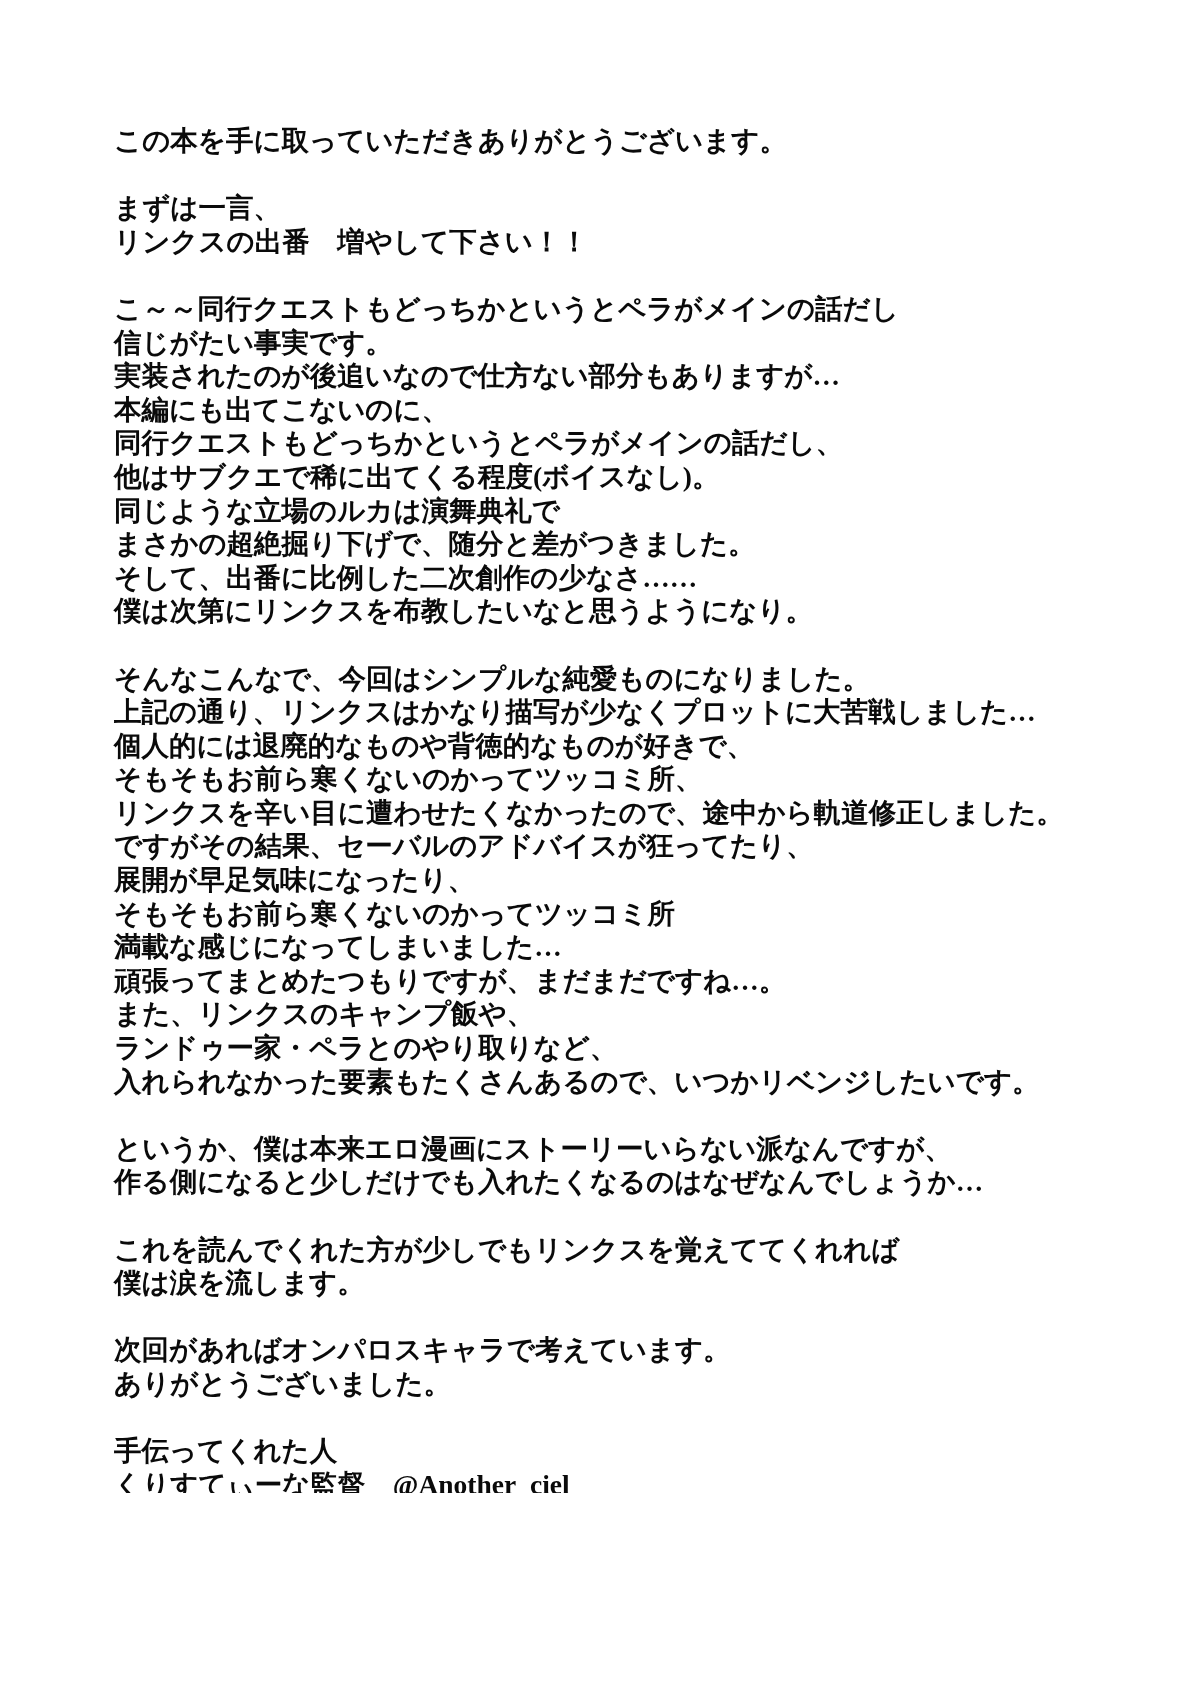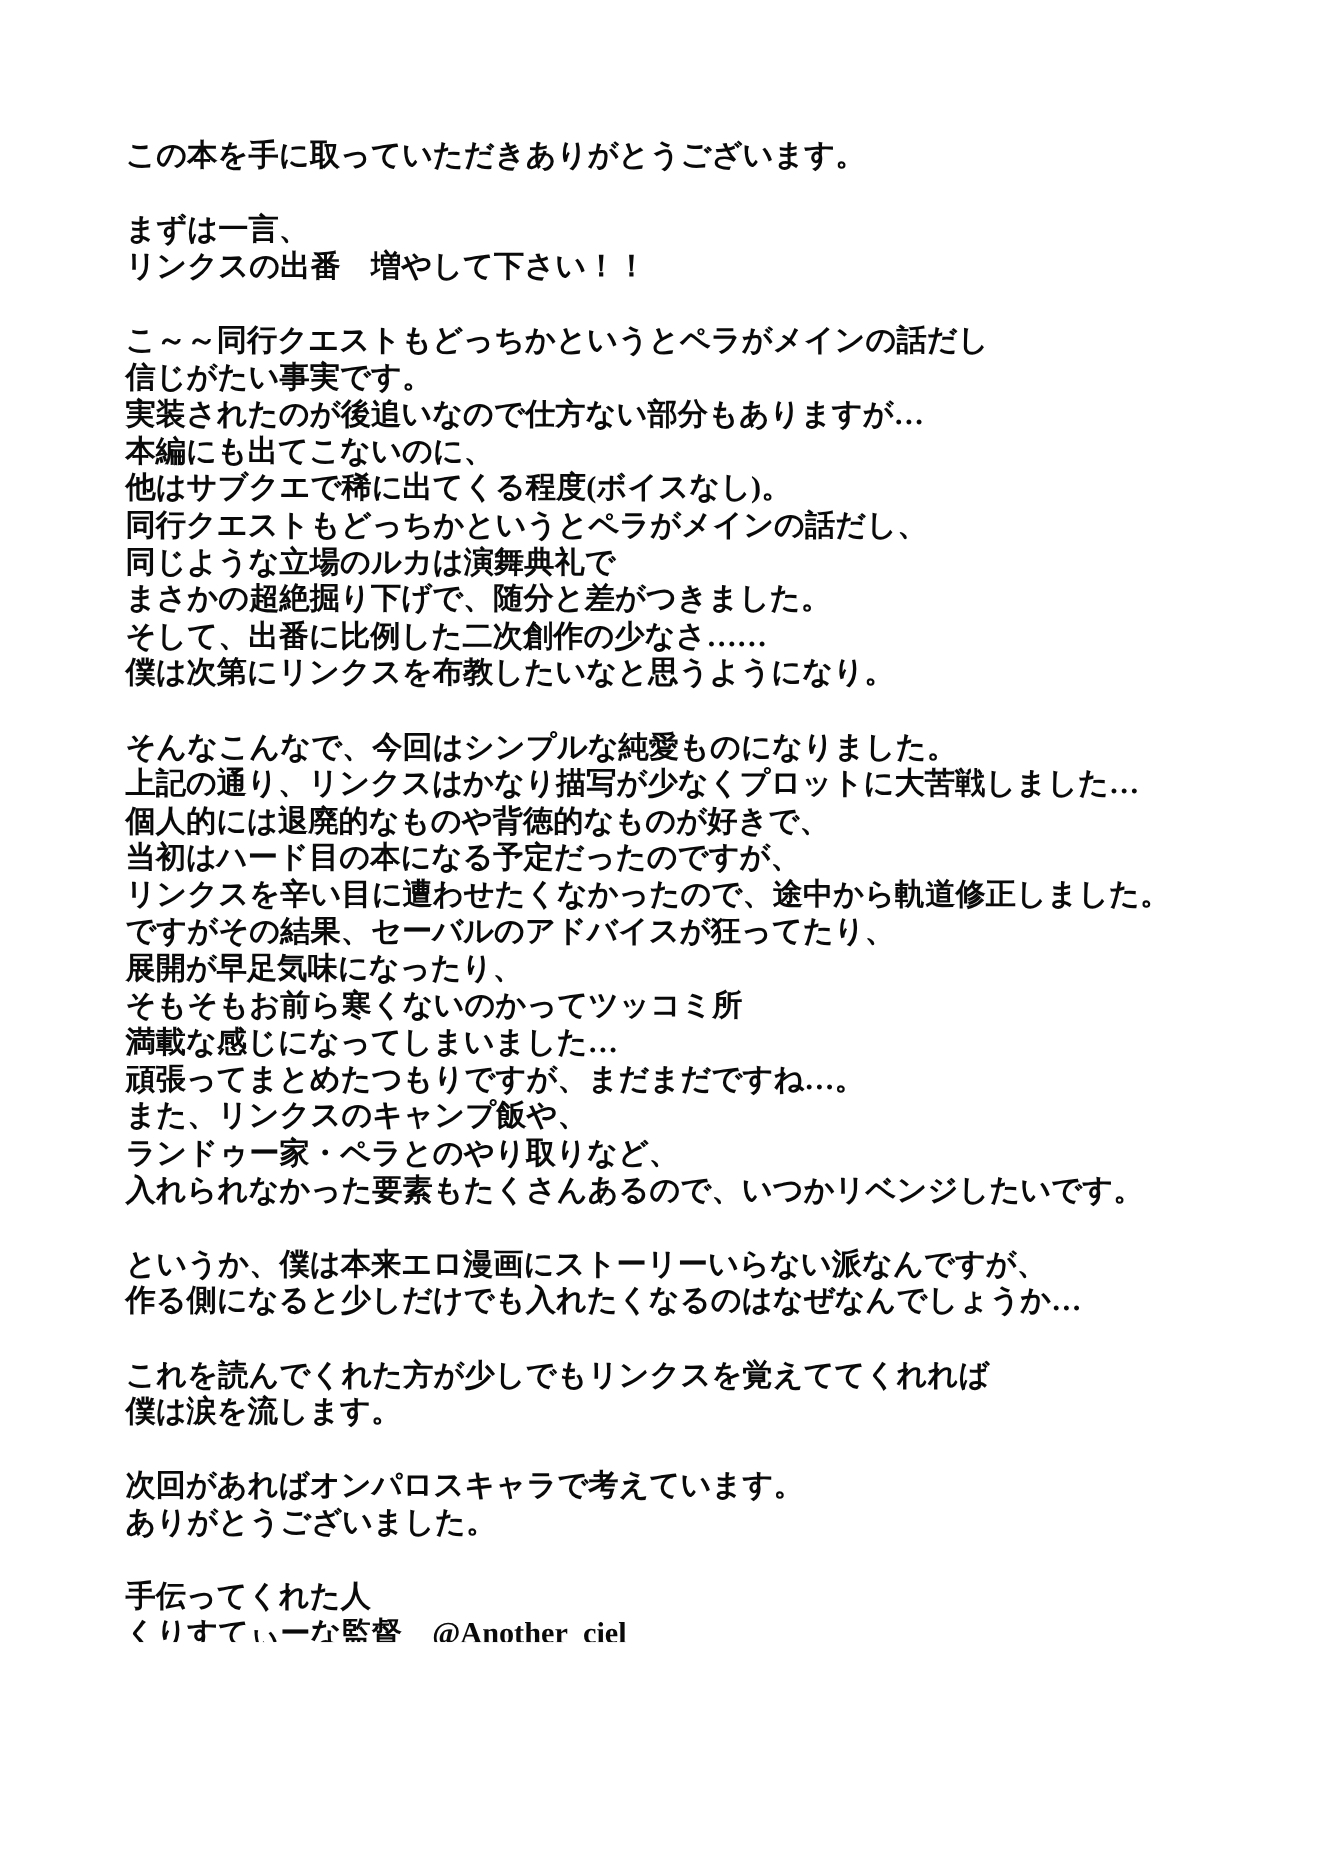--- a/index.html
+++ b/index.html
@@ -57,32 +57,32 @@
       </div>
       <div class="para">
         <div class="line">まずは一言、</div>
         <div class="line">リンクスの出番　増やして下さい！！</div>
       </div>
       <div class="para">
         <div class="line">こ～～同行クエストもどっちかというとペラがメインの話だし</div>
         <div class="line">信じがたい事実です。</div>
         <div class="line">実装されたのが後追いなので仕方ない部分もありますが…</div>
         <div class="line">本編にも出てこないのに、</div>
+        <div class="line">同行クエストもどっちかというとペラがメインの話だし、</div>
         <div class="line">他はサブクエで稀に出てくる程度(ボイスなし)。</div>
-        <div class="line">同行クエストもどっちかというとペラがメインの話だし、</div>
         <div class="line">同じような立場のルカは演舞典礼で</div>
         <div class="line">まさかの超絶掘り下げで、随分と差がつきました。</div>
         <div class="line">そして、出番に比例した二次創作の少なさ……</div>
         <div class="line">僕は次第にリンクスを布教したいなと思うようになり。</div>
       </div>
       <div class="para">
         <div class="line">そんなこんなで、今回はシンプルな純愛ものになりました。</div>
         <div class="line">上記の通り、リンクスはかなり描写が少なくプロットに大苦戦しました…</div>
         <div class="line">個人的には退廃的なものや背徳的なものが好きで、</div>
-        <div class="line">当初はハード目の本になる予定だったのですが、</div>
+        <div class="line">そもそもお前ら寒くないのかってツッコミ所、</div>
         <div class="line">リンクスを辛い目に遭わせたくなかったので、途中から軌道修正しました。</div>
         <div class="line">ですがその結果、セーバルのアドバイスが狂ってたり、</div>
         <div class="line">展開が早足気味になったり、</div>
         <div class="line">そもそもお前ら寒くないのかってツッコミ所</div>
         <div class="line">満載な感じになってしまいました…</div>
         <div class="line">頑張ってまとめたつもりですが、まだまだですね…。</div>
         <div class="line">また、リンクスのキャンプ飯や、</div>
         <div class="line">ランドゥー家・ペラとのやり取りなど、</div>
         <div class="line">入れられなかった要素もたくさんあるので、いつかリベンジしたいです。</div>
       </div>

